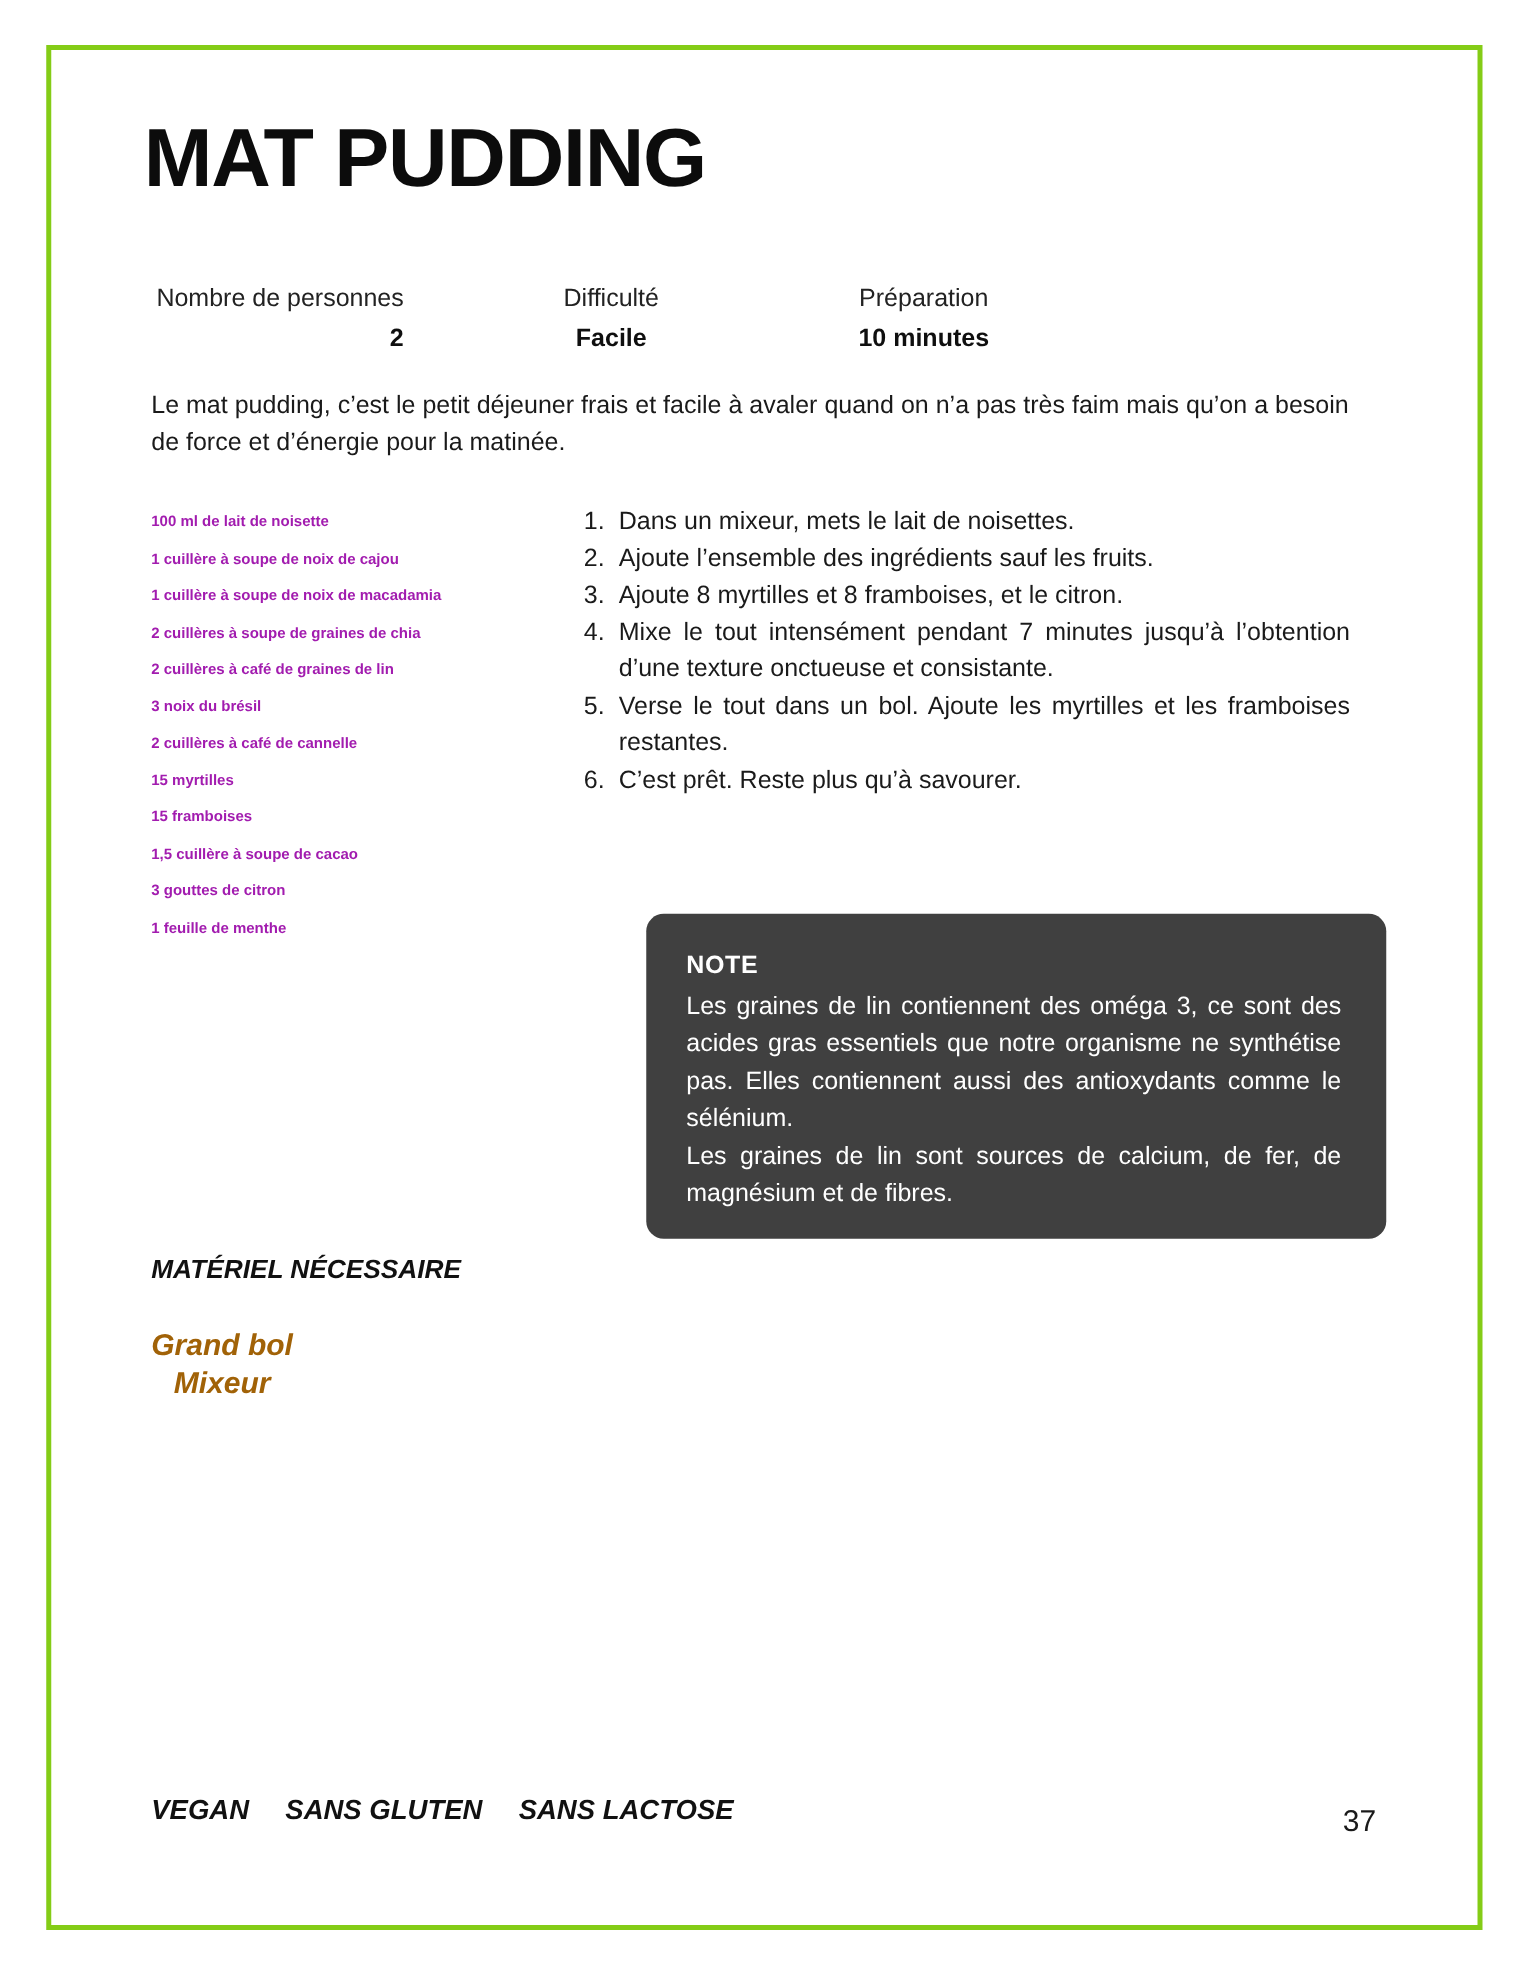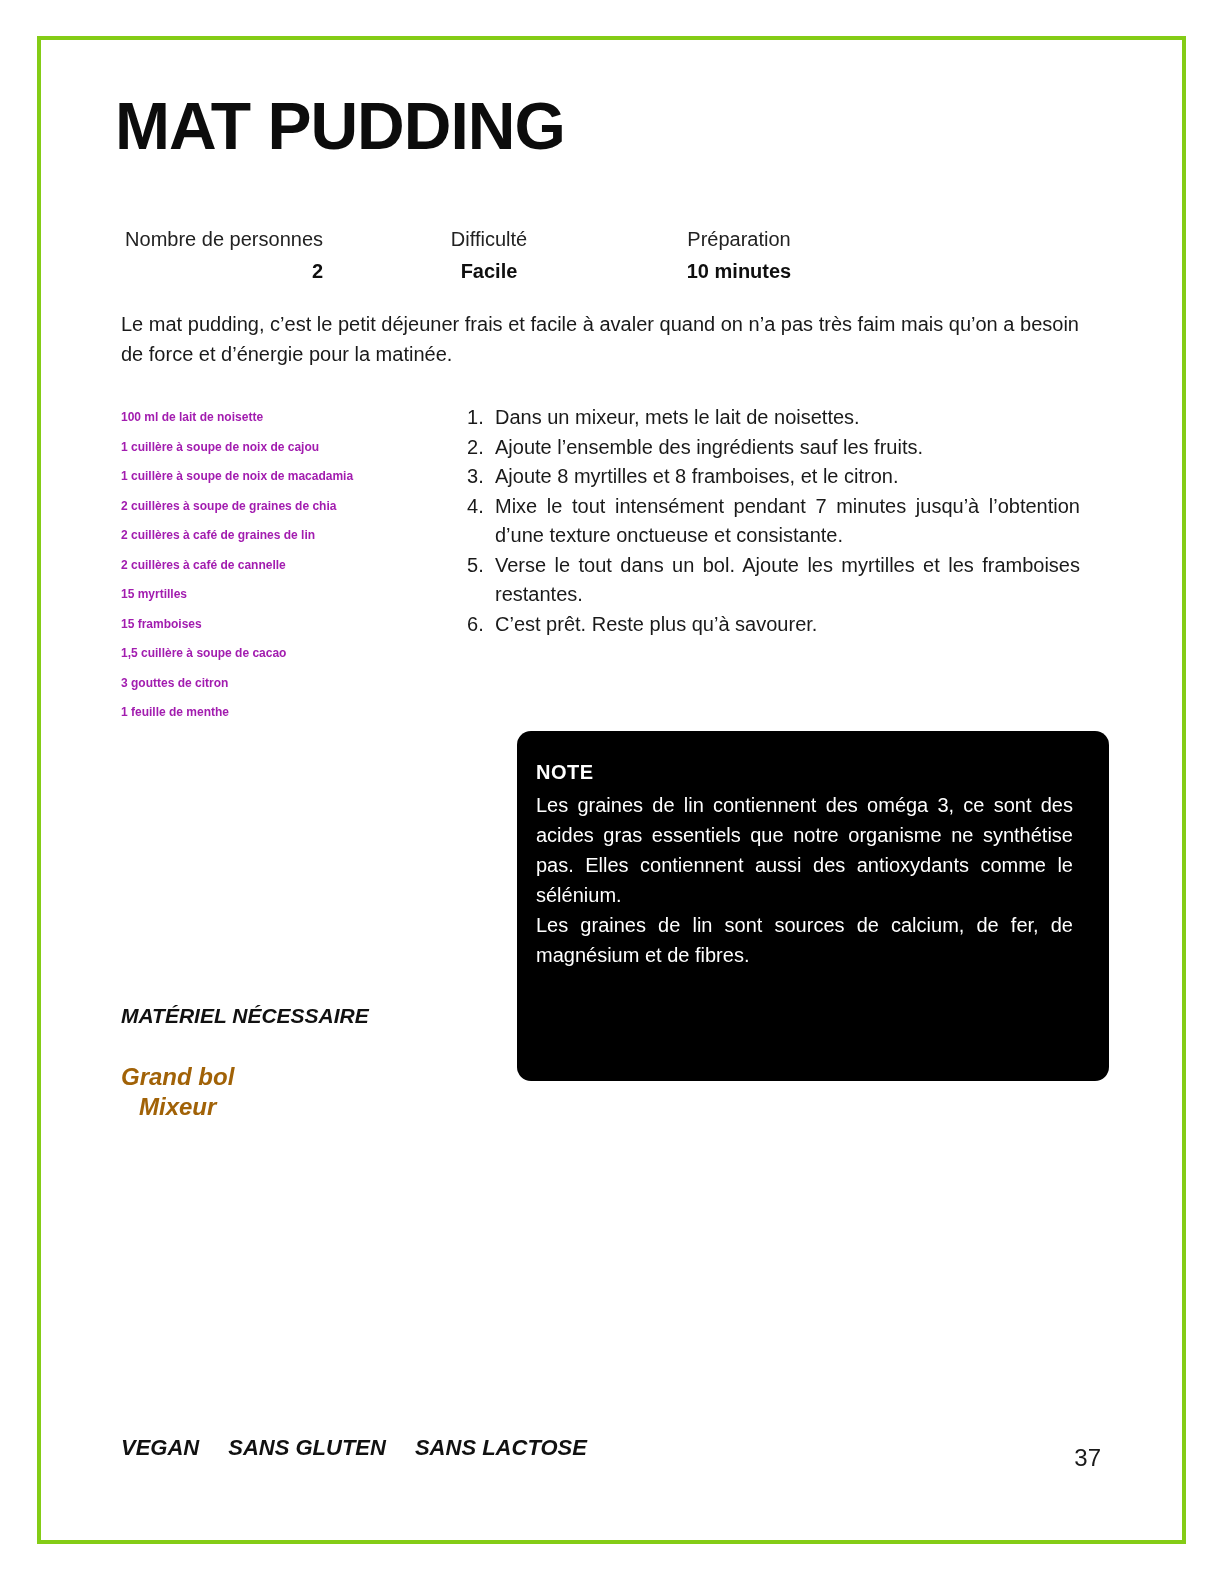--- a/index.html
+++ b/index.html
@@ -88,26 +88,26 @@
     content: counter(step) ".";
     position: absolute;
     left: 0;
     top: 0;
   }
   .note {
     position: absolute;
     left: 476px;
     top: 691px;
     width: 592px;
-    height: 350px;
+    height: 260px;
     box-sizing: border-box;
-    background: #000000;
+    background: #404040;
     border-radius: 14px;
     color: #ffffff;
-    padding: 30px 36px 0 19px;
+    padding: 30px 36px 0 32px;
   }
   .note-heading {
     font-weight: bold;
     font-size: 20px;
     letter-spacing: 0.5px;
     margin-bottom: 6px;
   }
   .note-par {
     margin: 0;
     font-size: 20px;
@@ -182,20 +182,21 @@
 
       <div class="ingredient">1 cuillère à soupe de noix de cajou</div>
 
       <div class="ingredient">1 cuillère à soupe de noix de macadamia</div>
 
 
       <div class="ingredient">2 cuillères à soupe de graines de chia</div>
 
       <div class="ingredient">2 cuillères à café de graines de lin</div>
 
+      <div class="ingredient">3 noix du brésil</div>
 
       <div class="ingredient">2 cuillères à café de cannelle</div>
 
       <div class="ingredient">15 myrtilles</div>
 
       <div class="ingredient">15 framboises</div>
 
       <div class="ingredient">1,5 cuillère à soupe de cacao</div>
 
       <div class="ingredient">3 gouttes de citron</div>

